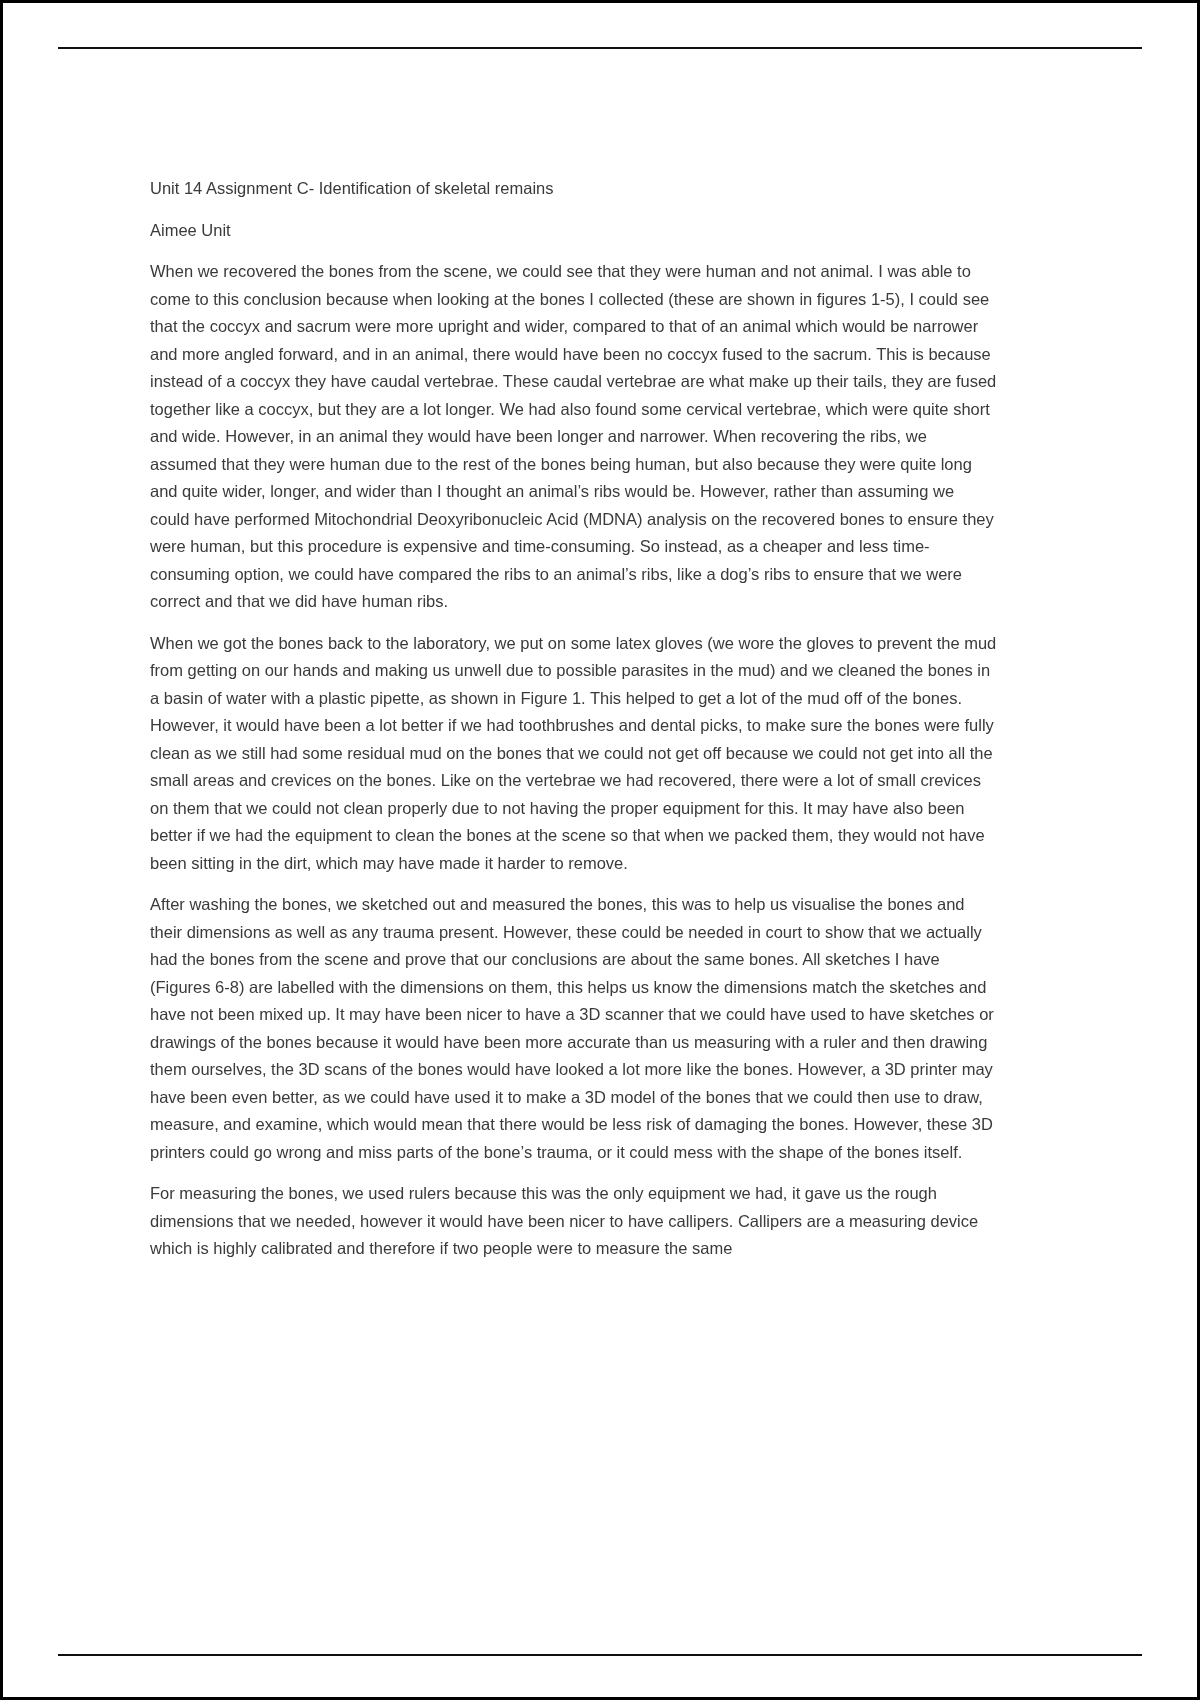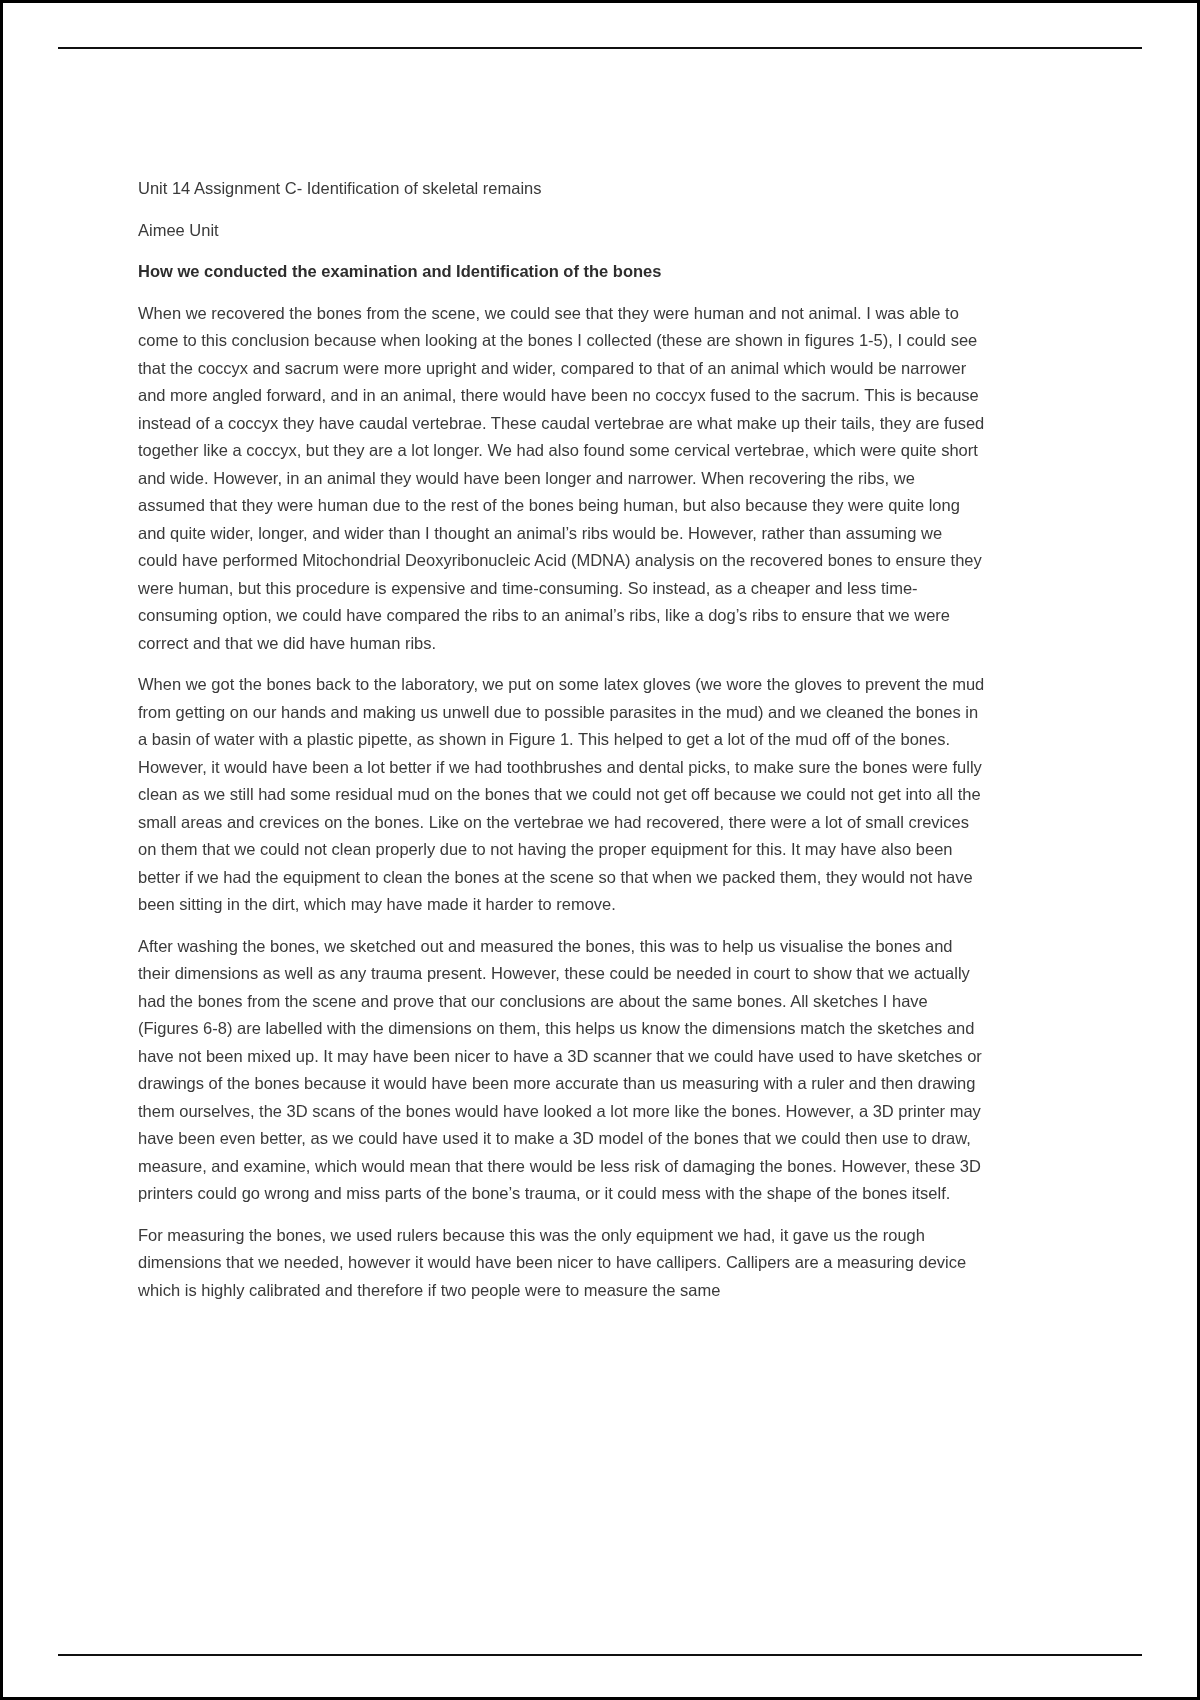--- a/index.html
+++ b/index.html
@@ -25,21 +25,21 @@
     position: absolute;
     left: 55px;
     right: 55px;
     height: 2px;
     background: #101010;
   }
   .rule-top { top: 44px; }
   .rule-bottom { bottom: 41px; }
   .content {
     position: absolute;
-    left: 135px;
+    left: 147px;
     top: 172px;
     width: 848px;
     color: #3a3a3a;
     font-size: 16.5px;
     line-height: 27.5px;
     text-align: left;
   }
   .content p {
     margin: 0 0 14px 0;
   }
@@ -57,21 +57,20 @@
 
 <div class="page">
 
   <div class="rule rule-top"></div>
 
   <div class="content">
     <p class="doc-title">Unit 14 Assignment C- Identification of skeletal remains</p>
 
     <p class="doc-author">Aimee Unit</p>
 
-    <p class="section-heading">How we conducted the examination and Identification of the bones</p>
 
     <p>When we recovered the bones from the scene, we could see that they were human and not animal. I was able to come to this conclusion because when looking at the bones I collected (these are shown in figures 1-5), I could see that the coccyx and sacrum were more upright and wider, compared to that of an animal which would be narrower and more angled forward, and in an animal, there would have been no coccyx fused to the sacrum. This is because instead of a coccyx they have caudal vertebrae. These caudal vertebrae are what make up their tails, they are fused together like a coccyx, but they are a lot longer. We had also found some cervical vertebrae, which were quite short and wide. However, in an animal they would have been longer and narrower. When recovering the ribs, we assumed that they were human due to the rest of the bones being human, but also because they were quite long and quite wider, longer, and wider than I thought an animal’s ribs would be. However, rather than assuming we could have performed Mitochondrial Deoxyribonucleic Acid (MDNA) analysis on the recovered bones to ensure they were human, but this procedure is expensive and time-consuming. So instead, as a cheaper and less time-consuming option, we could have compared the ribs to an animal’s ribs, like a dog’s ribs to ensure that we were correct and that we did have human ribs.</p>
 
     <p>When we got the bones back to the laboratory, we put on some latex gloves (we wore the gloves to prevent the mud from getting on our hands and making us unwell due to possible parasites in the mud) and we cleaned the bones in a basin of water with a plastic pipette, as shown in Figure 1. This helped to get a lot of the mud off of the bones. However, it would have been a lot better if we had toothbrushes and dental picks, to make sure the bones were fully clean as we still had some residual mud on the bones that we could not get off because we could not get into all the small areas and crevices on the bones. Like on the vertebrae we had recovered, there were a lot of small crevices on them that we could not clean properly due to not having the proper equipment for this. It may have also been better if we had the equipment to clean the bones at the scene so that when we packed them, they would not have been sitting in the dirt, which may have made it harder to remove.</p>
 
     <p>After washing the bones, we sketched out and measured the bones, this was to help us visualise the bones and their dimensions as well as any trauma present. However, these could be needed in court to show that we actually had the bones from the scene and prove that our conclusions are about the same bones. All sketches I have (Figures 6-8) are labelled with the dimensions on them, this helps us know the dimensions match the sketches and have not been mixed up. It may have been nicer to have a 3D scanner that we could have used to have sketches or drawings of the bones because it would have been more accurate than us measuring with a ruler and then drawing them ourselves, the 3D scans of the bones would have looked a lot more like the bones. However, a 3D printer may have been even better, as we could have used it to make a 3D model of the bones that we could then use to draw, measure, and examine, which would mean that there would be less risk of damaging the bones. However, these 3D printers could go wrong and miss parts of the bone’s trauma, or it could mess with the shape of the bones itself.</p>
 
     <p>For measuring the bones, we used rulers because this was the only equipment we had, it gave us the rough dimensions that we needed, however it would have been nicer to have callipers. Callipers are a measuring device which is highly calibrated and therefore if two people were to measure the same</p>
   </div>
 

